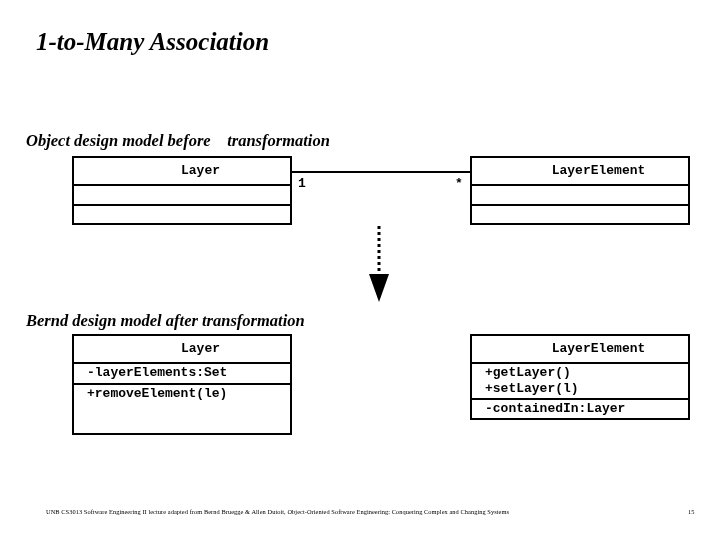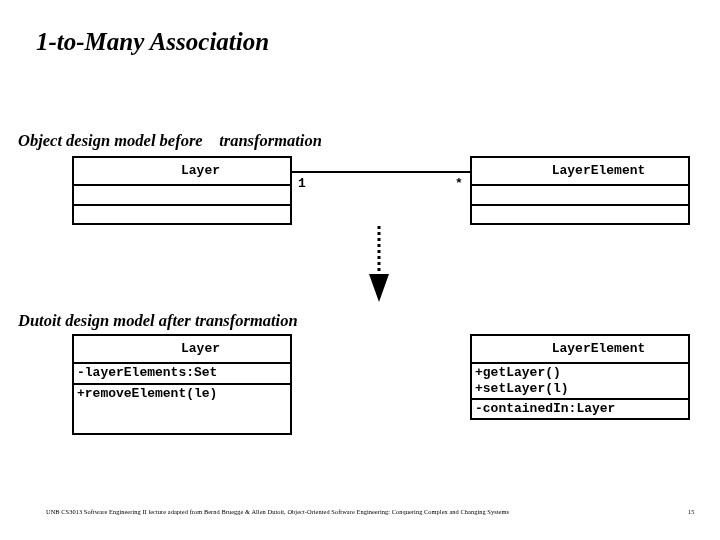--- a/index.html
+++ b/index.html
@@ -29,20 +29,21 @@
     white-space: pre;
   }
   .section-label {
     position: absolute;
     font-family: "Liberation Serif", serif;
     font-weight: bold;
     font-style: italic;
     font-size: 16.5px;
     color: #000000;
     white-space: pre;
+    margin-left: 8px;
   }
   #label-before { left: 18px; top: 131px; }
   #label-after  { left: 18px; top: 311px; }
 
   
   .uml-class {
     position: absolute;
     border: 2px solid #000000;
     background: #ffffff;
     box-sizing: border-box;
@@ -67,21 +68,21 @@
   }
   .uml-empty {
     height: 20px;
   }
   .uml-member {
     font-family: "Liberation Mono", "DejaVu Sans Mono", monospace;
     font-weight: bold;
     font-size: 13px;
     color: #000000;
     line-height: 15.5px;
-    padding-left: 3px;
+    padding-left: 13px;
     white-space: pre;
   }
   .comp-pad-v { padding: 1px 0 2px 0; }
 
   
   #class-layer-before        { left: 72px;  top: 156px; width: 220px; height: 69px; }
   #class-layerelement-before { left: 470px; top: 156px; width: 220px; height: 69px; }
   #class-layer-after         { left: 72px;  top: 334px; width: 220px; height: 101px; }
   #class-layerelement-after  { left: 470px; top: 334px; width: 220px; height: 86px; }
 
@@ -160,21 +161,21 @@
 
   <div class="assoc-line" id="assoc-horizontal"></div>
   <div class="multiplicity" id="mult-one">1</div>
   <div class="multiplicity" id="mult-many">*</div>
 
   <svg id="transform-arrow" viewBox="0 0 26 76">
     <line x1="13" y1="0" x2="13" y2="50" stroke="#000000" stroke-width="3" stroke-dasharray="3,3"></line>
     <polygon points="3,48 23,48 13,76" fill="#000000"></polygon>
   </svg>
 
-  <div class="section-label" id="label-after">Dutoit design model after transformation</div>
+  <div class="section-label" id="label-after">Bernd design model after transformation</div>
 
   <div class="uml-class" id="class-layer-after">
     <div class="uml-name">Layer</div>
     <div class="uml-compartment uml-divider comp-pad-v">
       <div class="uml-member">-layerElements:Set</div>
     </div>
     <div class="uml-compartment uml-divider comp-pad-v">
       <div class="uml-member">+removeElement(le)</div>
     </div>
   </div>

